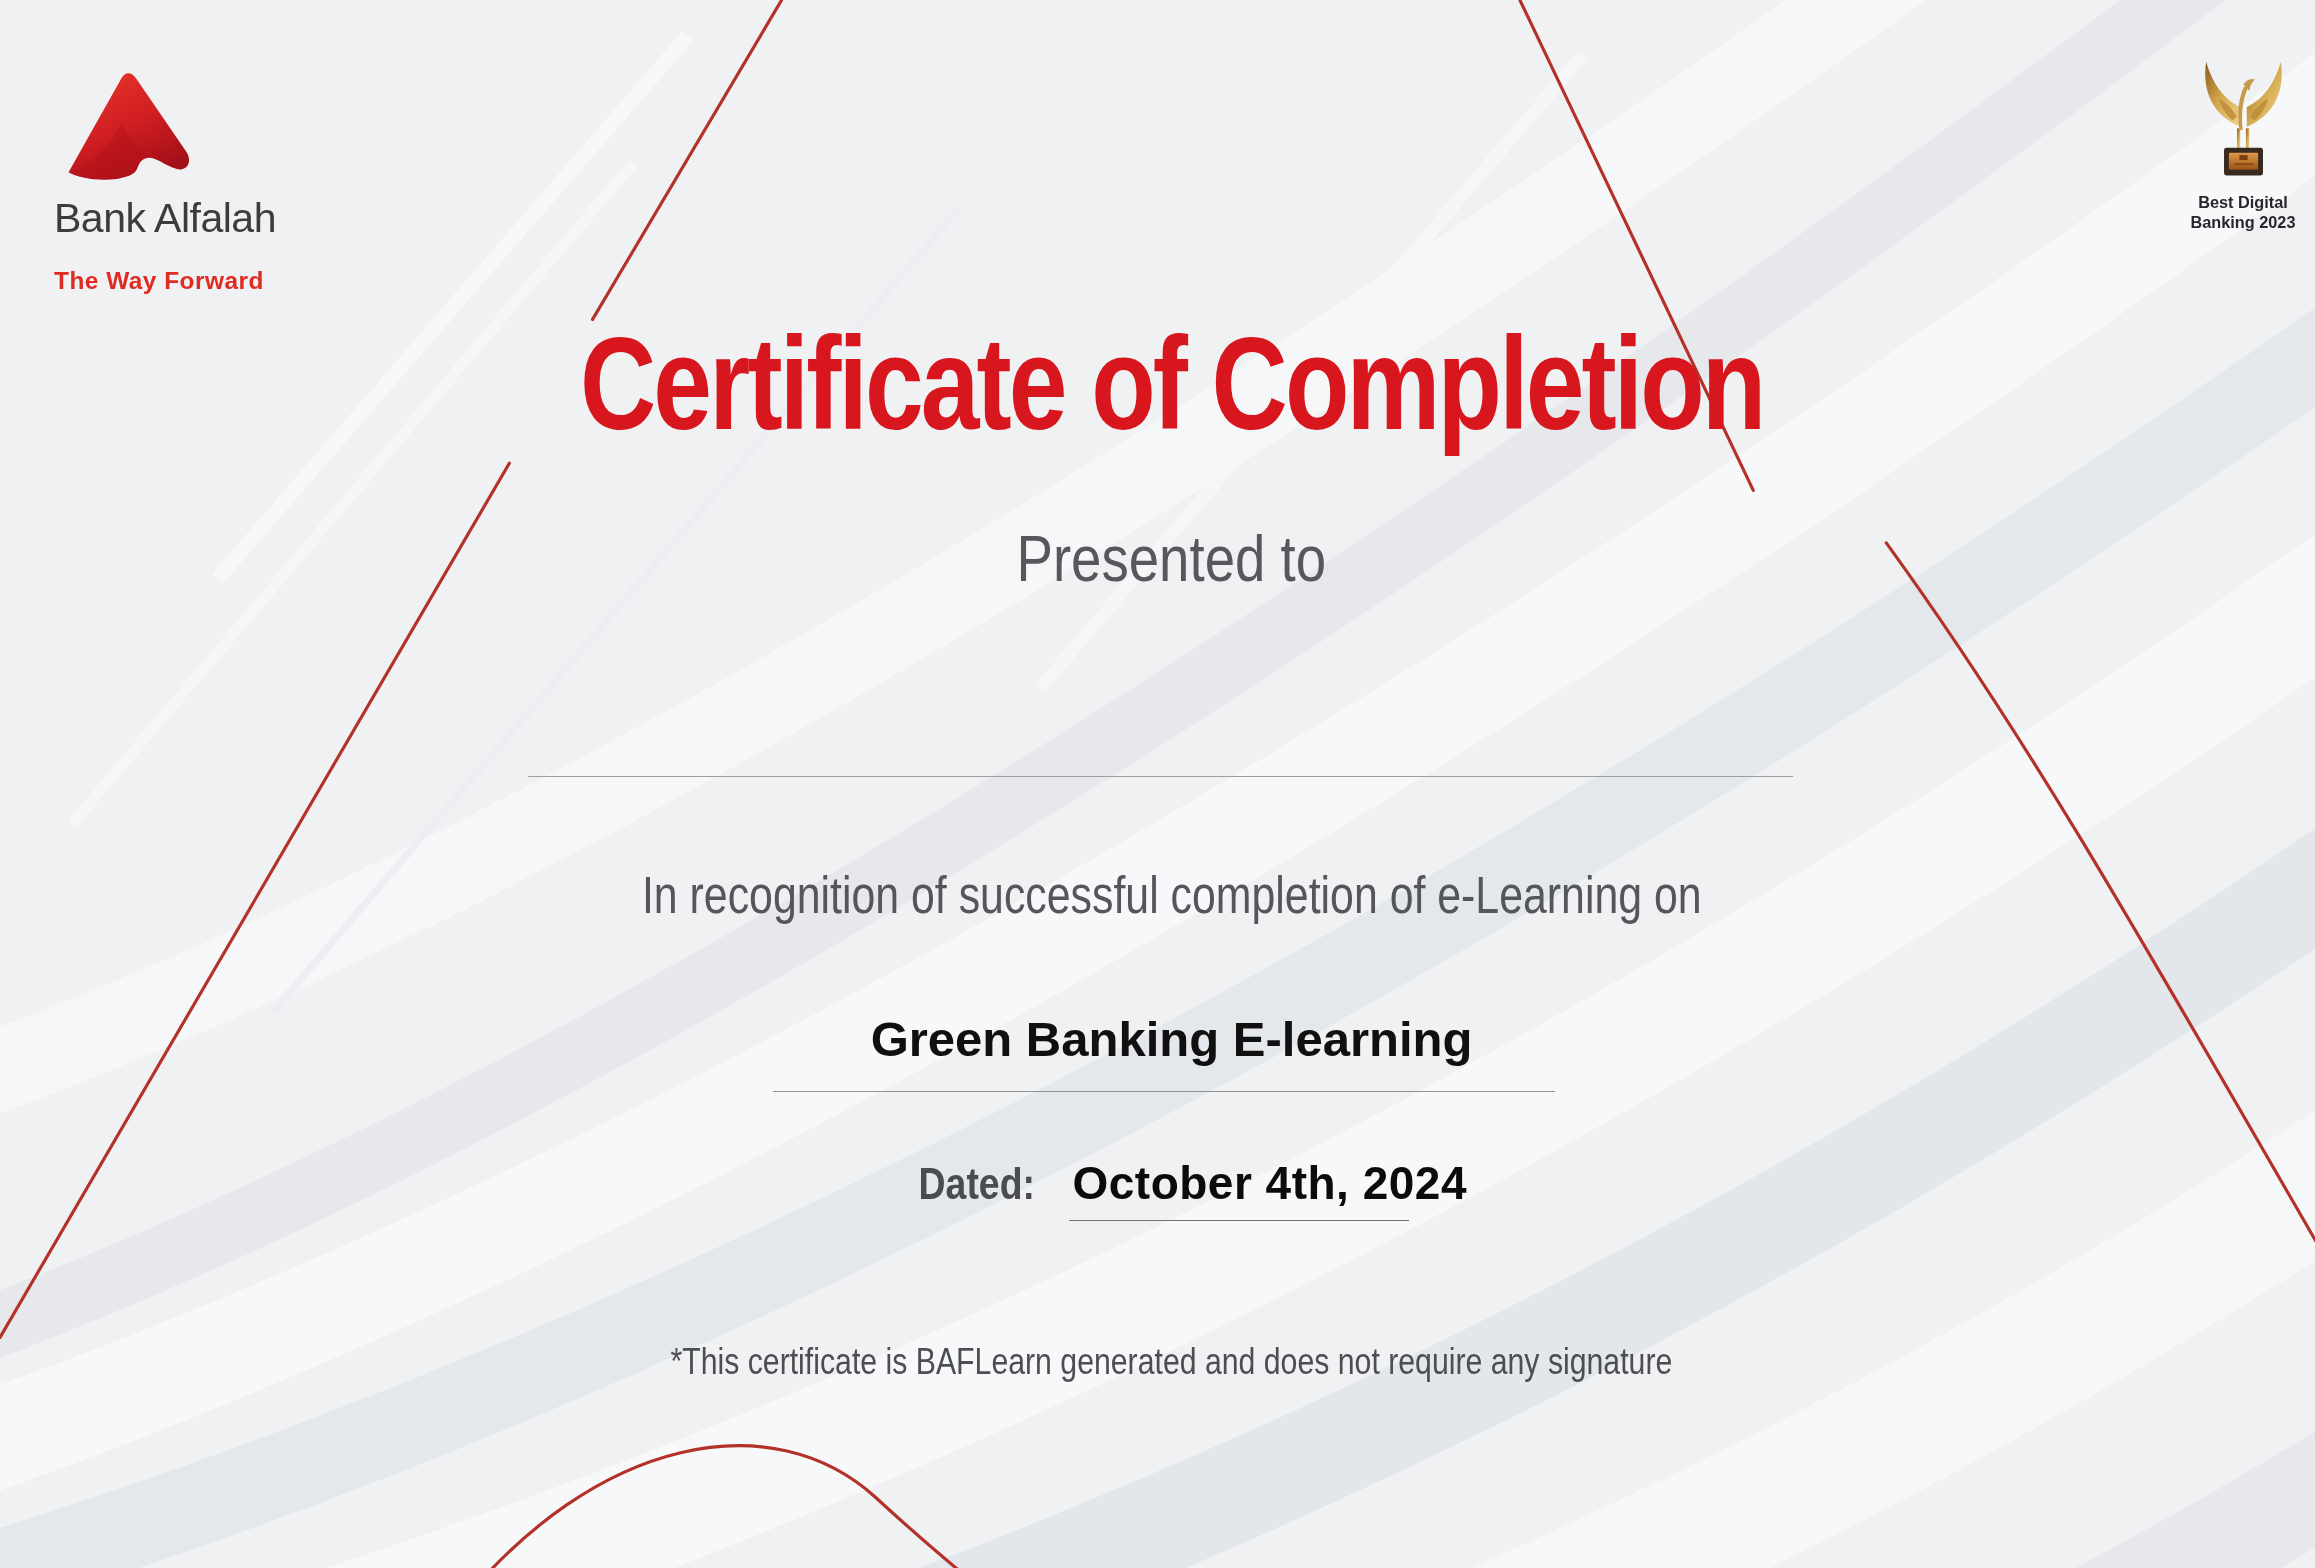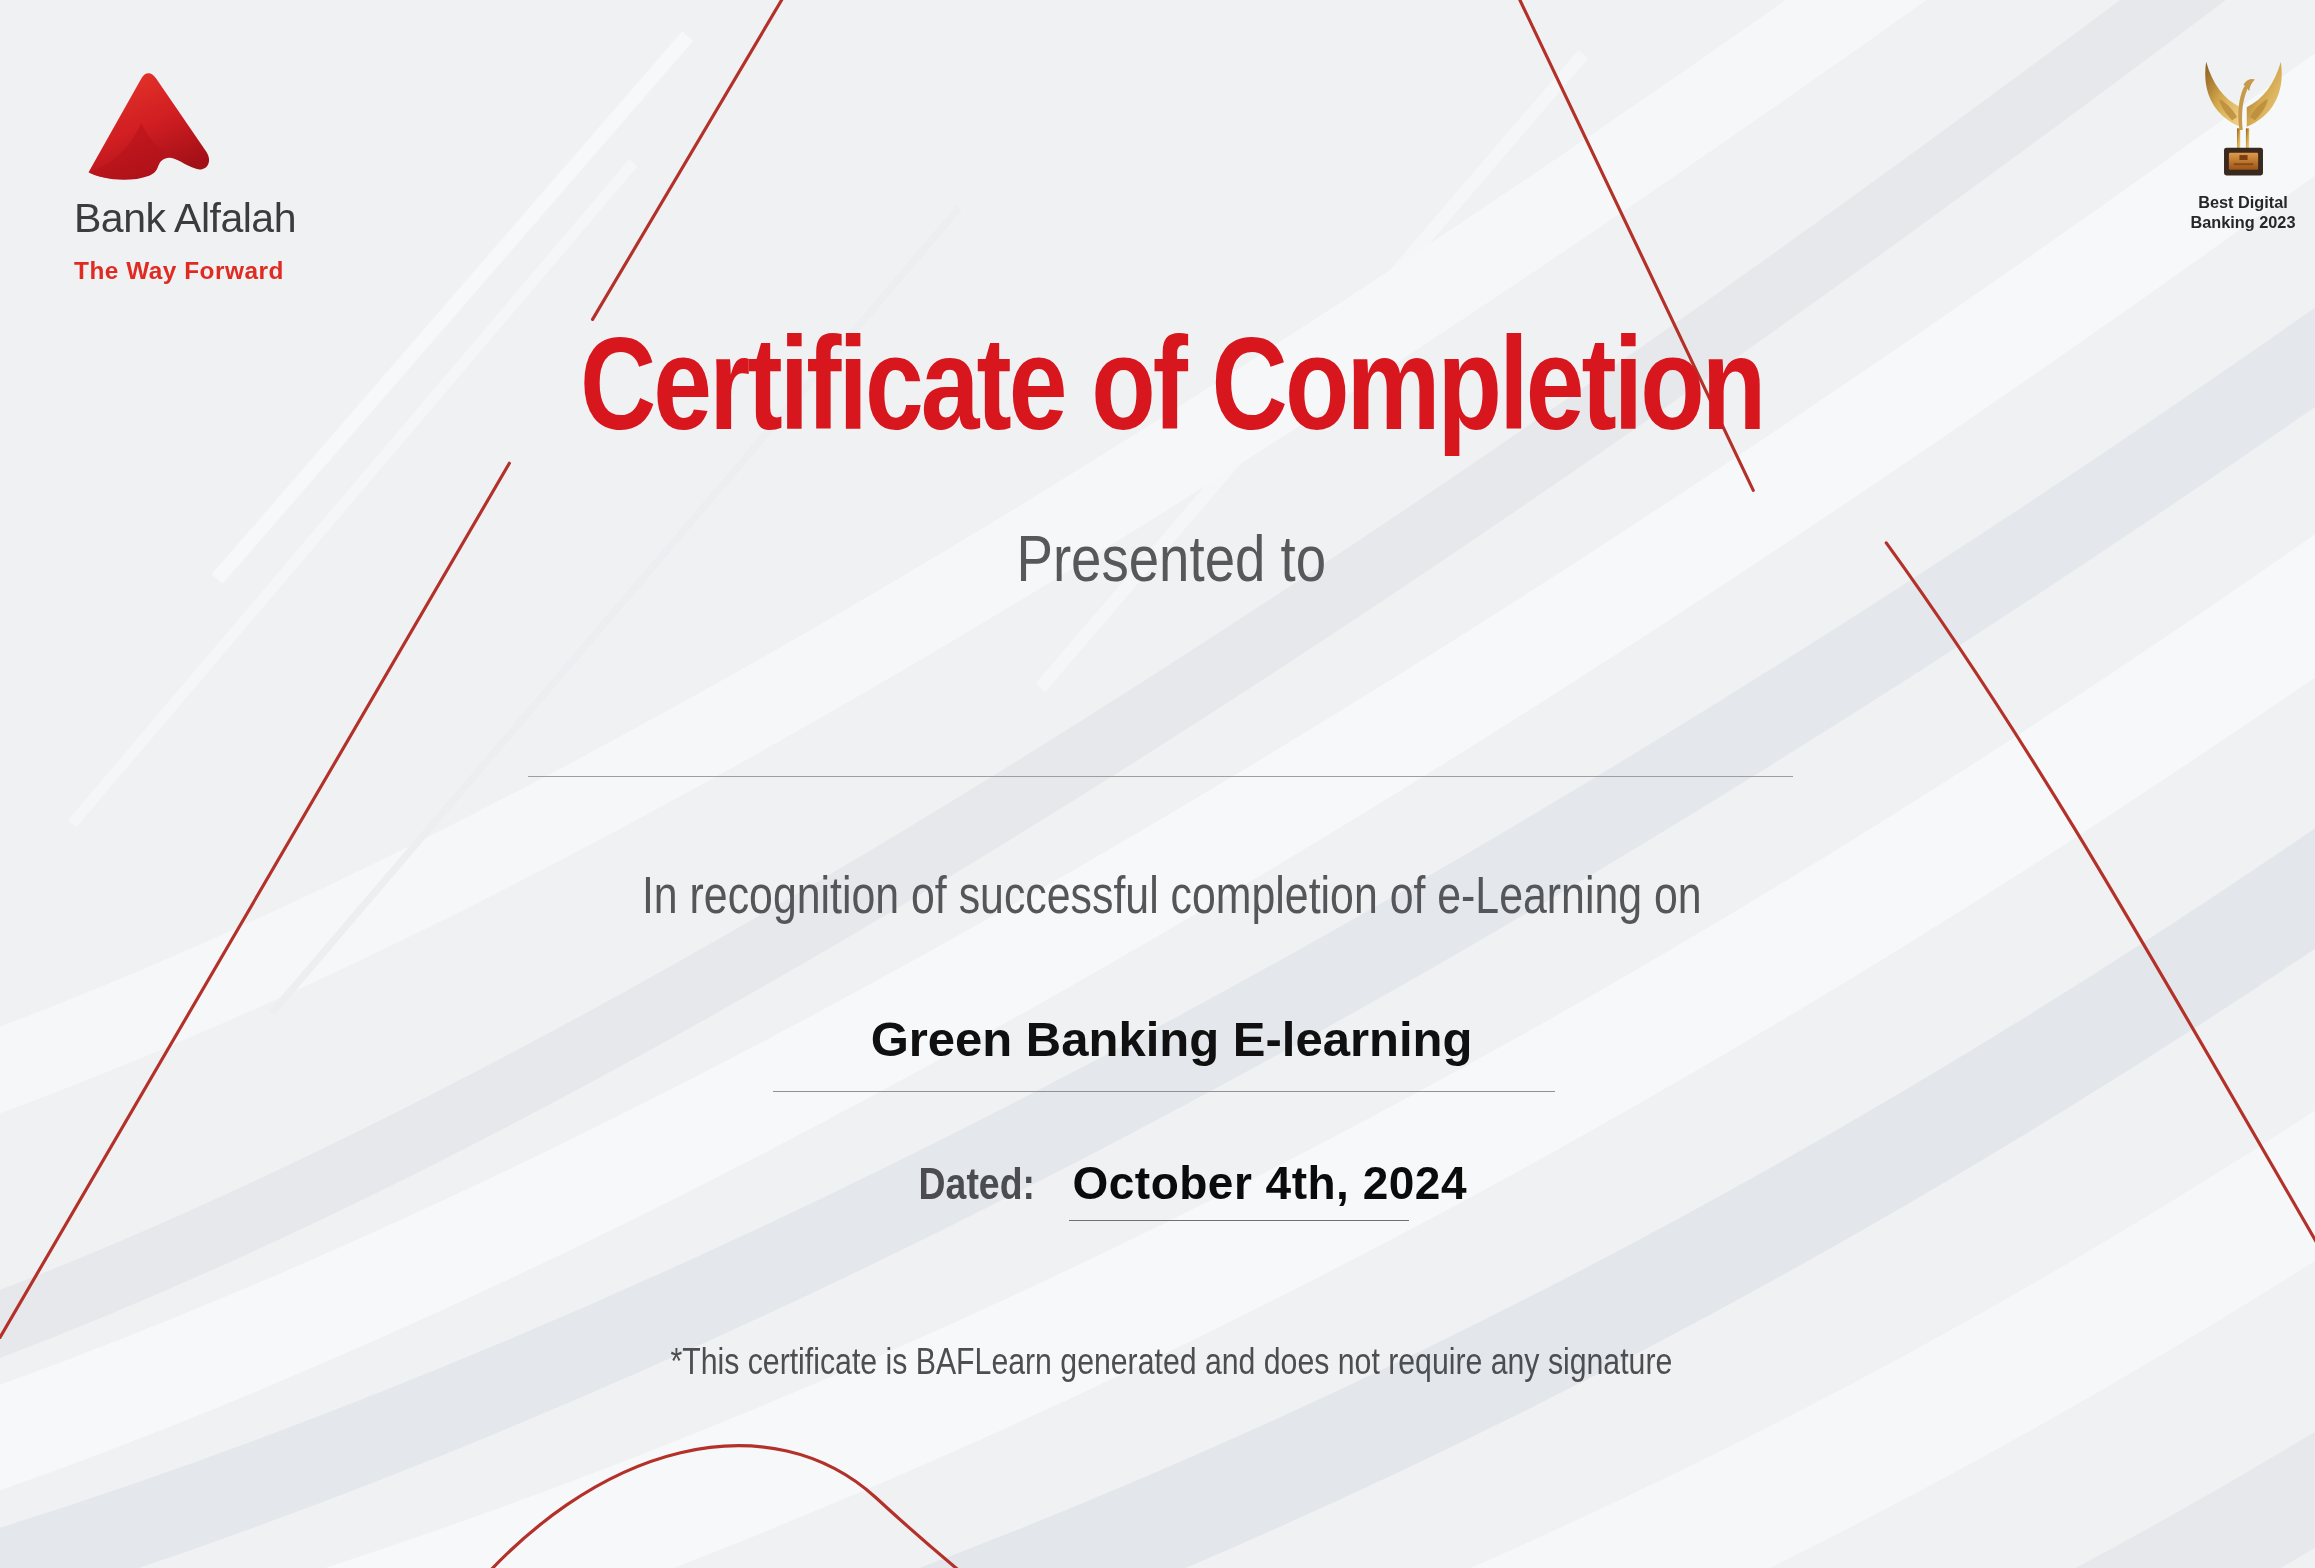--- a/index.html
+++ b/index.html
@@ -7,24 +7,24 @@
     position:relative;width:2316px;height:1569px;overflow:hidden;
     background:#eff1f3;
     font-family:"Liberation Sans", sans-serif;
   }
   .bg-art{position:absolute;inset:0;width:2316px;height:1569px;}
   .row{position:absolute;left:0;right:0;text-align:center;white-space:nowrap;line-height:1;margin-left:27px;}
   .cond{display:inline-block;transform:scaleX(.84);transform-origin:center;}
   .cond80{display:inline-block;transform:scaleX(.80);transform-origin:center;}
   .cond85{display:inline-block;transform:scaleX(.85);transform-origin:center;}
 
-  .logo-block{position:absolute;left:74px;top:63px;width:326px;}
+  .logo-block{position:absolute;left:54px;top:63px;width:326px;}
   .logo-mark{display:block;margin-left:7.2px;width:138px;height:128px;}
   .brand-name{font-size:41px;color:#3b3c3e;letter-spacing:-0.5px;margin-top:3.6px;}
-  .brand-tagline{font-size:24.4px;font-weight:bold;color:#e02b22;margin-top:15px;letter-spacing:0.5px;}
+  .brand-tagline{font-size:24.4px;font-weight:bold;color:#e02b22;margin-top:25px;letter-spacing:0.5px;}
 
   .award-block{position:absolute;left:2160px;top:52px;width:166px;text-align:center;}
   .trophy{width:107px;height:138px;display:block;margin:0 auto;}
   .award-label{font-size:16.3px;font-weight:bold;color:#26272a;line-height:20px;margin-top:1.8px;}
 
   .title{top:318px;font-size:132px;font-weight:bold;color:#d7161d;}
   .title .cond80{letter-spacing:-3.6px;}
   .presented{top:526px;font-size:65px;color:#57585b;}
   .recipient{top:704px;font-size:56px;font-weight:bold;color:#101010;letter-spacing:0;}
   .recognition{top:870px;font-size:51px;color:#55565a;}

